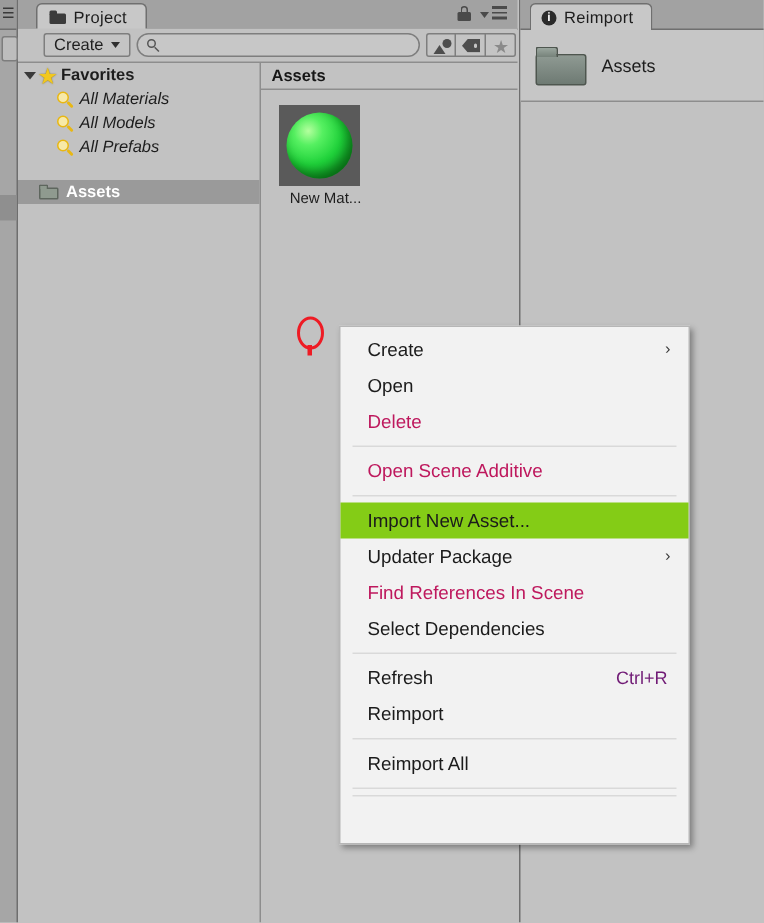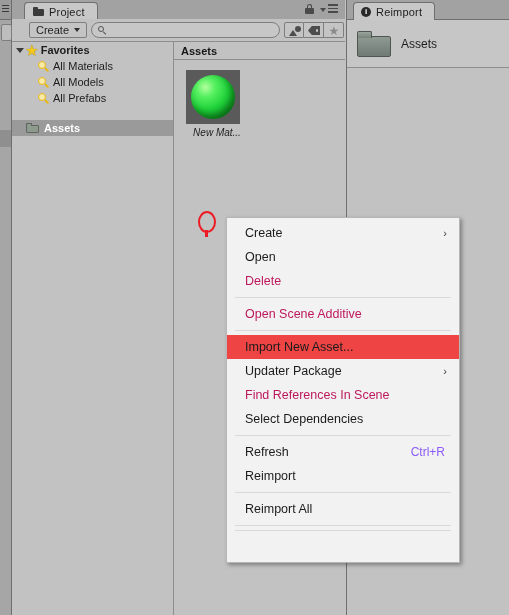--- a/index.html
+++ b/index.html
@@ -59,35 +59,35 @@
            clip-path:polygon(0 50%,32% 0,100% 0,100% 100%,32% 100%);}
   .ico-tag:after{content:"";position:absolute;right:2px;top:3px;width:2.5px;height:2.5px;border-radius:50%;background:#c4c4c4;}
   .ico-star{position:absolute;left:4px;top:2px;width:12px;height:12px;color:#8a8a8a;font-size:12px;line-height:12px;text-align:center;}
 
   
   .tree-pane{position:absolute;left:0;top:42px;width:161px;height:573px;background:#c2c2c2;border-right:1px solid #8d8d8d;}
   .tree-row{height:16px;display:flex;align-items:center;font-size:11px;color:#1d1d1d;padding-left:6px;box-sizing:border-box;}
   .tree-row.fav{font-weight:bold;padding-left:4px;}
   .tw-arrow{width:0;height:0;border-left:4px solid transparent;border-right:4px solid transparent;border-top:5px solid #3a3a3a;margin-right:2px;}
   .star-ico{color:#f2c81e;font-size:13px;line-height:13px;margin-right:3px;text-shadow:0 0 1px #7a6200;}
-  .child{padding-left:26px;}
+  .child{padding-left:26px;font-style:italic;}
   .glass-ico{position:relative;width:11px;height:11px;margin-right:4px;flex:none;}
   .glass-ico .ring{position:absolute;left:0;top:0;width:8px;height:8px;border:1.6px solid #e8b713;border-radius:50%;box-sizing:border-box;background:#f7e9a8;}
   .glass-ico .handle{position:absolute;left:6.5px;top:6.5px;width:5px;height:1.8px;background:#e8b713;transform:rotate(45deg);transform-origin:left center;border-radius:1px;}
   .tree-row.selected{background:#9a9a9a;color:#fff;font-weight:bold;}
   .folder-ico{position:relative;width:13px;height:10px;margin-right:5px;flex:none;}
   .folder-ico:before{content:"";position:absolute;left:0;top:2px;width:13px;height:8px;background:#8f9a8f;border:1px solid #5e665e;border-radius:1px;box-sizing:border-box;}
   .folder-ico:after{content:"";position:absolute;left:0;top:0;width:6px;height:3px;background:#8f9a8f;border:1px solid #5e665e;border-bottom:none;border-radius:1px 1px 0 0;box-sizing:border-box;}
 
   
   .content-pane{position:absolute;left:162px;top:42px;width:171px;height:573px;background:#c2c2c2;}
   .breadcrumb{height:18px;background:#c2c2c2;border-bottom:1px solid #8d8d8d;display:flex;align-items:center;padding-left:7px;box-sizing:border-box;}
   .breadcrumb span{font-size:11px;font-weight:bold;color:#161616;}
   .asset-grid{padding:10px 0 0 12px;}
-  .asset-item{width:62px;font-style:italic;}
+  .asset-item{width:62px;}
   .asset-thumb{width:54px;height:54px;background:#5a5a5a;display:flex;align-items:center;justify-content:center;}
   .sphere{width:44px;height:44px;border-radius:50%;
           background:radial-gradient(circle at 33% 28%,#b4ff9e 0%,#56f061 22%,#1fd23a 52%,#12a52c 78%,#0a7a20 100%);
           box-shadow:inset -3px -4px 7px rgba(0,60,0,.55);}
   .asset-label{font-size:10px;color:#1d1d1d;text-align:center;margin-top:3px;}
 
   
   .inspector-panel{position:absolute;left:346px;top:0;width:163px;height:615px;background:#c2c2c2;border-left:1px solid #6f6f6f;}
   .insp-tabstrip{position:absolute;left:0;top:0;width:163px;height:19px;background:#a2a2a2;border-bottom:1px solid #6f6f6f;}
   .insp-tab{position:absolute;left:6px;top:2px;height:18px;background:#c8c8c8;border:1px solid #6f6f6f;border-bottom:none;
@@ -105,24 +105,24 @@
   .annot{position:absolute;left:198px;top:211px;width:18px;height:26px;pointer-events:none;}
   .annot .ell{position:absolute;left:0;top:0;width:18px;height:22px;border:2.6px solid #ee1b24;border-radius:50%;box-sizing:border-box;}
   .annot .tail{position:absolute;left:7px;top:19px;width:2.6px;height:7px;background:#ee1b24;}
 
   
   .ctx-menu{position:absolute;left:226px;top:217px;width:234px;background:#f2f2f2;border:1px solid #b6b6b6;
             box-shadow:2px 2px 4px rgba(0,0,0,.35);padding:3px 0 3px 0;box-sizing:border-box;}
   .ctx-item{height:24px;display:flex;align-items:center;padding:0 10px 0 18px;box-sizing:border-box;position:relative;
             font-size:12.5px;color:#1b1b1b;}
   .ctx-item.disabled{color:#be185d;}
-  .ctx-item.highlight{background:#ef4444;text-align:right;}
+  .ctx-item.highlight{background:#84cc16;text-align:right;}
   .ctx-sep{height:1px;background:#d9d9d9;margin:4px 8px;}
   .ctx-arrow{position:absolute;right:12px;top:50%;transform:translateY(-50%);font-size:11px;color:#3b3b3b;}
-  .ctx-short{position:absolute;right:14px;top:50%;transform:translateY(-50%);font-size:12px;color:#8b5cf6;}
+  .ctx-short{position:absolute;right:14px;top:50%;transform:translateY(-50%);font-size:12px;color:#701a75;}
 </style>
 </head>
 <body>
 
 <div class="root">
 
   <div class="edge-sliver">
     <div class="s-tabstrip">
       <div class="s-burger">
           <i></i>

